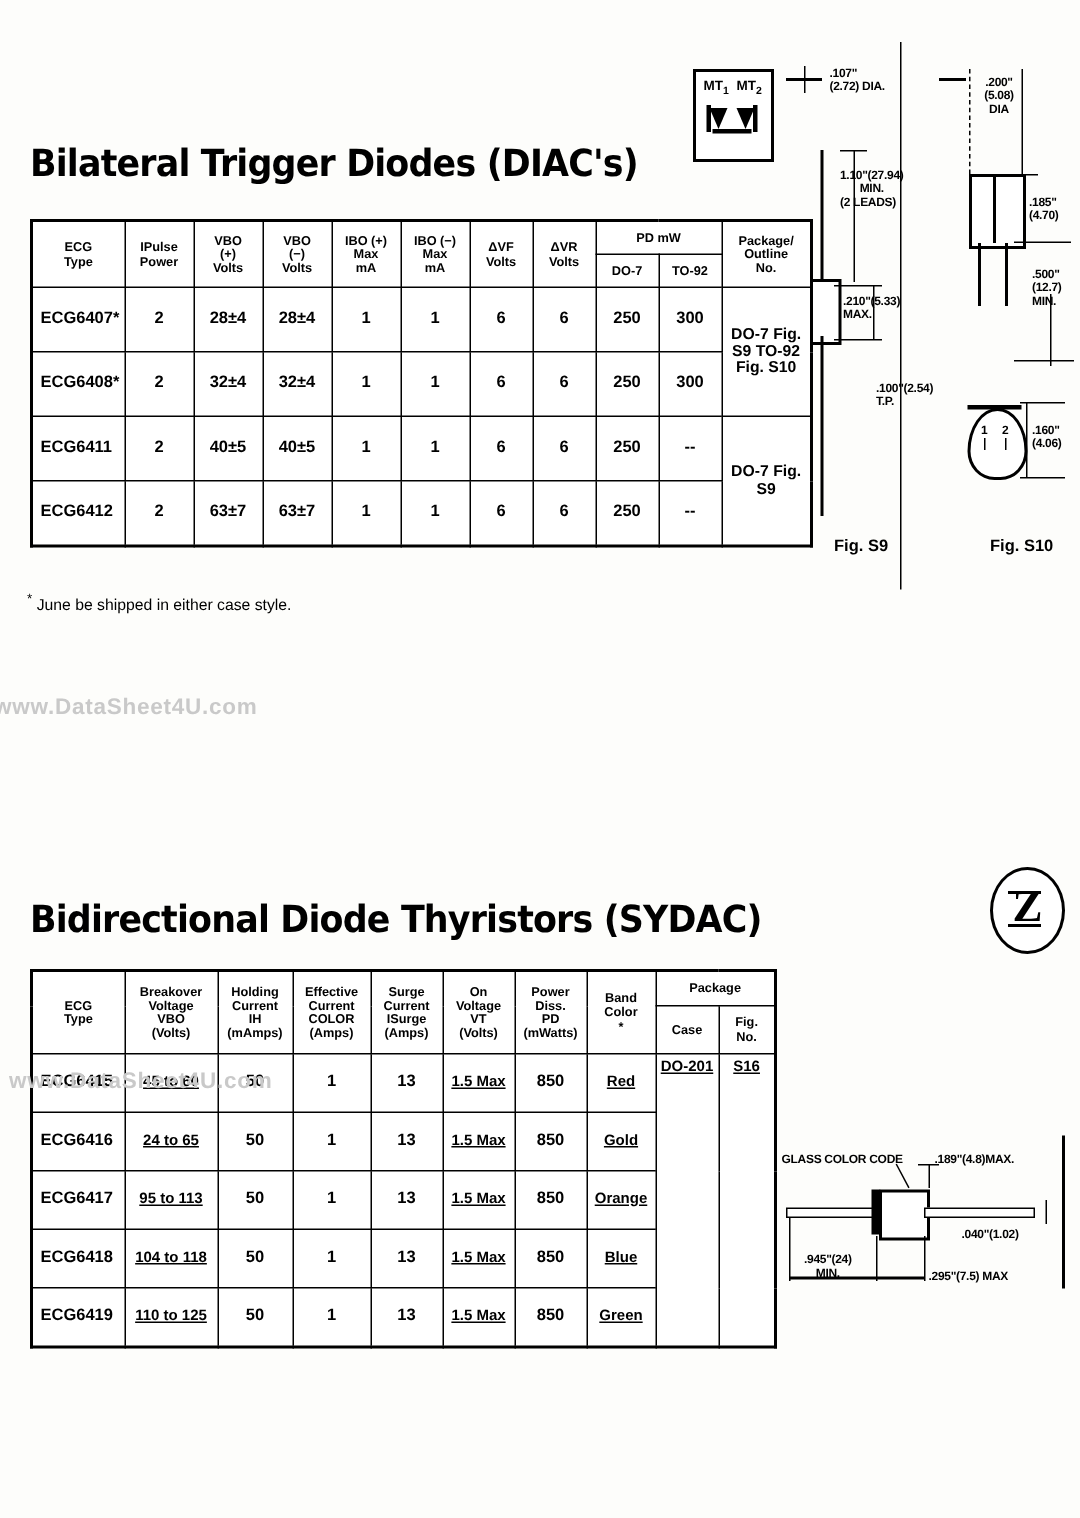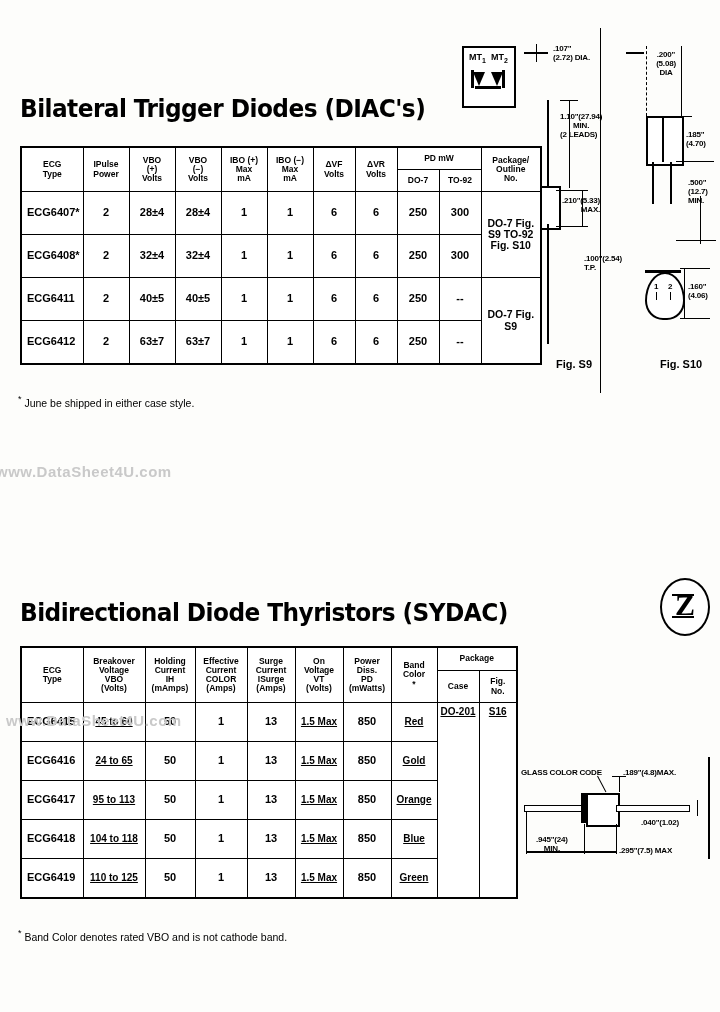--- a/index.html
+++ b/index.html
@@ -313,21 +313,21 @@
   <div class="ln-h" style="left:560px;top:100px;width:18px;"></div>
 
   <div class="dim" style="left:560px;top:112px;">
     <span style="display:block">1.10"(27.94)</span>
     <span style="display:block;text-align:center">MIN.</span>
     <span style="display:block">(2 LEADS)</span>
   </div>
 
   <div class="dim" style="left:562px;top:196px;">
     <span style="display:block">.210"(5.33)</span>
-    <span style="display:block;text-align:right">MAX.</span>
+    <span style="display:block;text-align:left">MAX.</span>
   </div>
   <div class="ln-h" style="left:556px;top:190px;width:32px;"></div>
   <div class="ln-h" style="left:556px;top:226px;width:32px;"></div>
   <div class="ln-v" style="left:582px;top:190px;height:36px;"></div>
 
   <div class="dim" style="left:584px;top:254px;">
     <span style="display:block">.100"(2.54)</span>
     <span style="display:block">T.P.</span>
   </div>
 
@@ -509,24 +509,20 @@
         <td class="cell">50</td>
         <td class="cell">1</td>
         <td class="cell">13</td>
         <td class="cell-sm">1.5 Max</td>
         <td class="cell">850</td>
         <td class="cell-sm">Green</td>
       </tr>
     </tbody>
   </table>
 
-  <div class="footnote" id="note-sydac">
-    <span class="star">*</span>
-    <span>Band Color denotes rated VBO and is not cathode band.</span>
-  </div>
 
   <div class="wm" id="wm-2">www.DataSheet4U.com</div>
 
   <div id="sy-frame"></div>
 
   <div class="dim" style="left:521px;top:768px;">GLASS COLOR CODE</div>
   <div class="ln-v" style="left:597px;top:776px;height:18px;transform:rotate(-28deg);transform-origin:top;"></div>
 
   <div id="sy-leadL"></div>
   <div id="sy-band"></div>

